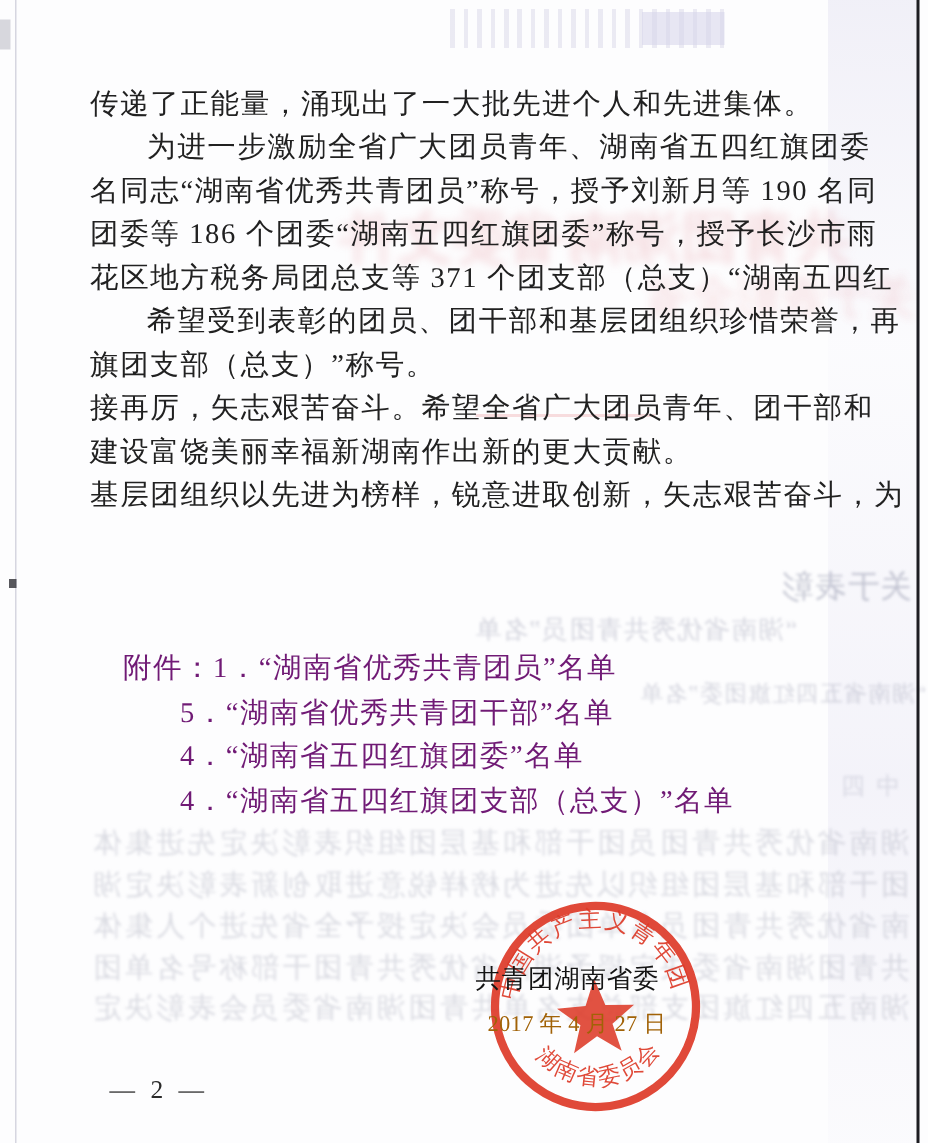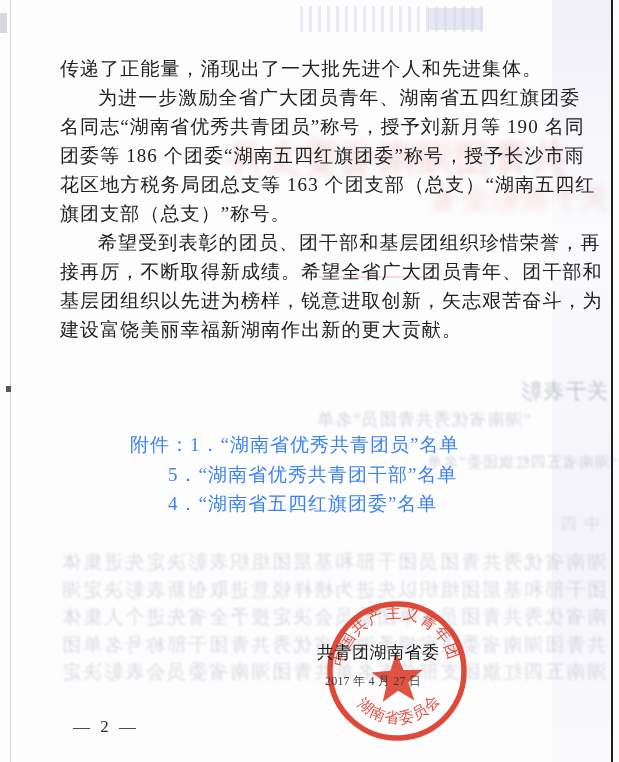--- a/index.html
+++ b/index.html
@@ -27,30 +27,30 @@
   .bleed-pink{position:absolute;transform:scaleX(-1);color:rgba(224,120,128,.22);
     filter:blur(3px);white-space:nowrap;font-weight:bold;z-index:1;}
   .bleed-para{position:absolute;left:58px;top:549px;width:548px;z-index:1;}
   .bleed-para div{height:27.5px;font-size:19px;transform:scaleX(-1);
     color:rgba(138,141,162,.30);filter:blur(1.2px);white-space:nowrap;overflow:hidden;letter-spacing:2px;}
 
   
   .body-text{position:absolute;left:60px;top:56px;width:548px;z-index:4;color:#212121;}
   .body-text .ln{height:29px;font-size:19px;letter-spacing:1.1px;white-space:nowrap;}
   .body-text .indent{text-indent:38px;}
-  .attachments{position:absolute;left:82px;top:432px;z-index:4;color:#3b82f6;margin-left:48px;}
+  .attachments{position:absolute;left:82px;top:432px;z-index:4;color:#701a75;}
   .attachments .ln{height:29.5px;font-size:19px;letter-spacing:1px;white-space:nowrap;}
   .attachments .cont{padding-left:38px;}
   .att-label{letter-spacing:1px;}
   .page-number{position:absolute;left:73px;top:717px;font-size:17px;letter-spacing:3px;color:#2a2a2a;z-index:4;white-space:nowrap;}
 
   
   .seal-svg{position:absolute;left:316px;top:590px;z-index:3;transform:rotate(-3deg);}
   .sig-org{position:absolute;left:317px;top:641px;font-size:17px;letter-spacing:.5px;color:#141414;z-index:5;white-space:nowrap;}
-  .sig-date{position:absolute;left:325px;top:673px;font-size:12px;letter-spacing:.2px;color:#404040;z-index:5;white-space:nowrap;}
+  .sig-date{position:absolute;left:325px;top:673px;font-size:15px;letter-spacing:.2px;color:#a16207;z-index:5;white-space:nowrap;}
 </style>
 </head>
 <body>
 
 <div class="page">
 
   <div class="edge-right"></div>
   <div class="edge-left"></div>
   <div class="tick-left"></div>
   <div class="smudge-topleft"></div>
@@ -71,32 +71,33 @@
     <div>南省优秀共青团员名单团委员会决定授予全省先进个人集体</div>
     <div>共青团湖南省委决定授予湖南省优秀共青团干部称号名单团</div>
     <div>湖南五四红旗团支部总支名单共青团湖南省委员会表彰决定</div>
   </div>
 
   <div class="body-text">
     <div class="ln">传递了正能量，涌现出了一大批先进个人和先进集体。</div>
     <div class="ln indent">为进一步激励全省广大团员青年、湖南省五四红旗团委</div>
     <div class="ln">名同志“湖南省优秀共青团员”称号，授予刘新月等 190 名同</div>
     <div class="ln">团委等 186 个团委“湖南五四红旗团委”称号，授予长沙市雨</div>
-    <div class="ln">花区地方税务局团总支等 163 个团支部（总支）“湖南五四红</div>
+    <div class="ln">花区地方税务局团总支等 371 个团支部（总支）“湖南五四红</div>
+    <div class="ln indent">希望受到表彰的团员、团干部和基层团组织珍惜荣誉，再</div>
     <div class="ln">旗团支部（总支）”称号。</div>
-    <div class="ln indent">希望受到表彰的团员、团干部和基层团组织珍惜荣誉，再</div>
-    <div class="ln">接再厉，不断取得新成绩。希望全省广大团员青年、团干部和</div>
+    <div class="ln">接再厉，矢志艰苦奋斗。希望全省广大团员青年、团干部和</div>
+    <div class="ln">建设富饶美丽幸福新湖南作出新的更大贡献。</div>
     <div class="ln">基层团组织以先进为榜样，锐意进取创新，矢志艰苦奋斗，为</div>
-    <div class="ln">建设富饶美丽幸福新湖南作出新的更大贡献。</div>
   </div>
 
   <div class="attachments">
     <div class="ln"><span class="att-label">附件：</span><span>1．“湖南省优秀共青团员”名单</span></div>
     <div class="ln cont">5．“湖南省优秀共青团干部”名单</div>
     <div class="ln cont">4．“湖南省五四红旗团委”名单</div>
+    <div class="ln cont">4．“湖南省五四红旗团支部（总支）”名单</div>
   </div>
 
   <svg class="seal-svg" width="162" height="162" viewBox="0 0 162 162">
     <defs>
       <path id="arcTop" d="M 31.2 99.1 A 53 53 0 1 1 130.8 99.1" fill="none"></path>
       <path id="arcBot" d="M 41.2 114.4 A 52 52 0 0 0 120.8 114.4" fill="none"></path>
     </defs>
     <circle cx="81" cy="81" r="67" fill="none" stroke="#dd3a28" stroke-width="5.5" opacity="0.92"></circle>
     <polygon points="81,62.5 87.6,80.4 106.7,81.2 91.7,93 96.9,111.3 81,100.8 65.1,111.3 70.3,93 55.3,81.2 74.4,80.4" fill="#dd3a28" opacity="0.88"></polygon>
     <text font-size="15.5" fill="#dd3a28" letter-spacing="1.5" opacity="0.92" font-family="Liberation Serif, DejaVu Serif, serif">

